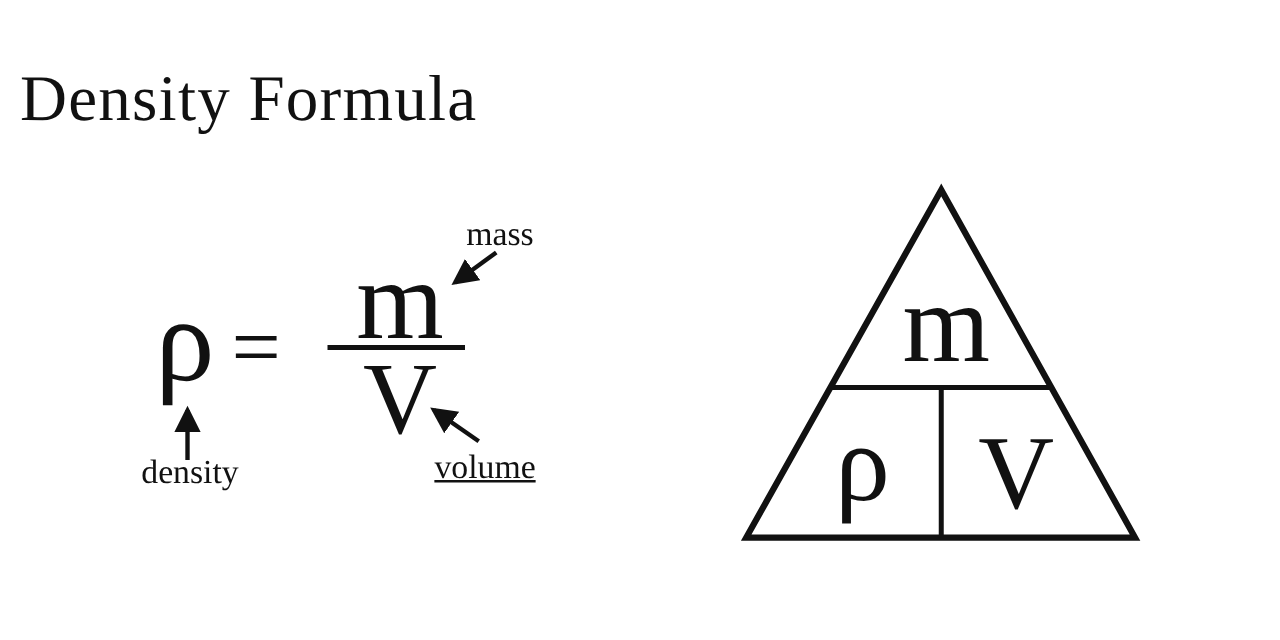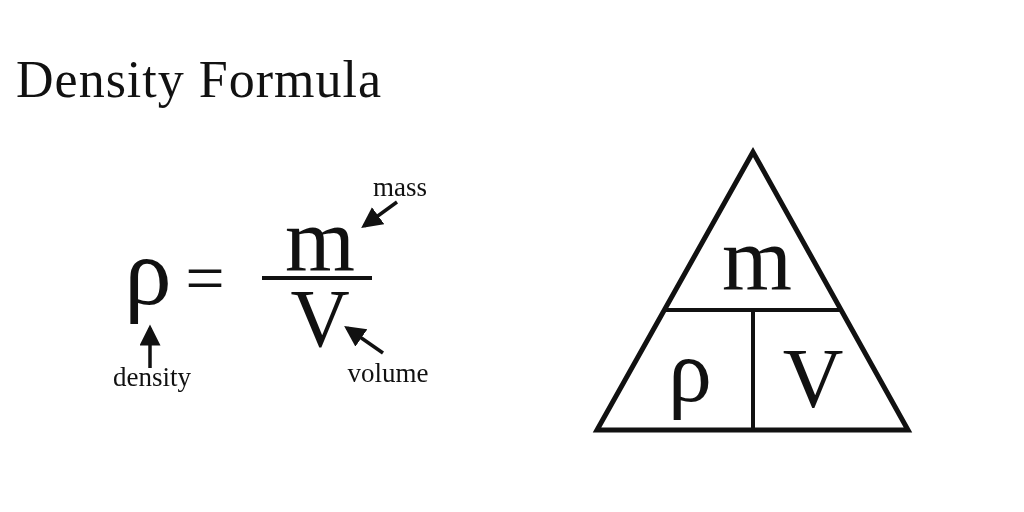--- a/index.html
+++ b/index.html
@@ -31,21 +31,21 @@
 
   
   .rho-symbol    { left: 148px; top: 225px; font-size: 95px; }
   .equals-sign   { left: 205px; top: 244px; font-size: 70px; }
   .frac-num      { left: 320px; top: 196px; font-size: 90px; }
   .frac-bar      { left: 262px; top: 276px; width: 110px; height: 4px; background: var(--ink, #111); }
   .frac-den      { left: 320px; top: 278px; font-size: 82px; }
 
   .small-label   { font-size: 27px; }
   .label-mass    { left: 400px; top: 174px; }
-  .label-volume  { left: 388px; top: 360px; }
+  .label-volume  { left: 388px; top: 360px; text-decoration: underline; }
   .label-density { left: 152px; top: 364px; }
 
   
   .tri-top    { left: 757px; top: 215px; font-size: 90px; }
   .tri-left   { left: 690px; top: 328px; font-size: 88px; }
   .tri-right  { left: 813px; top: 337px; font-size: 84px; }
 
   .diagram-svg { position: absolute; left: 0; top: 0; }
 </style>
 </head>

